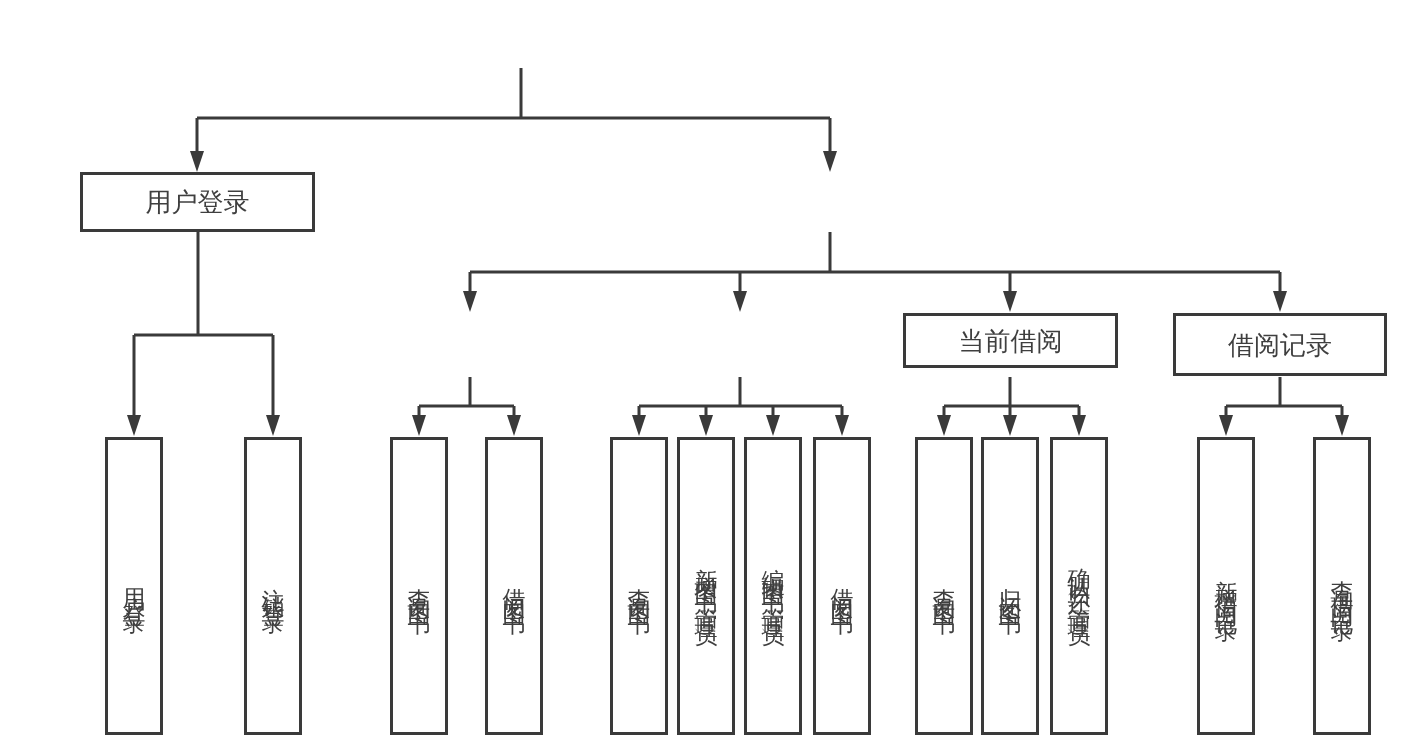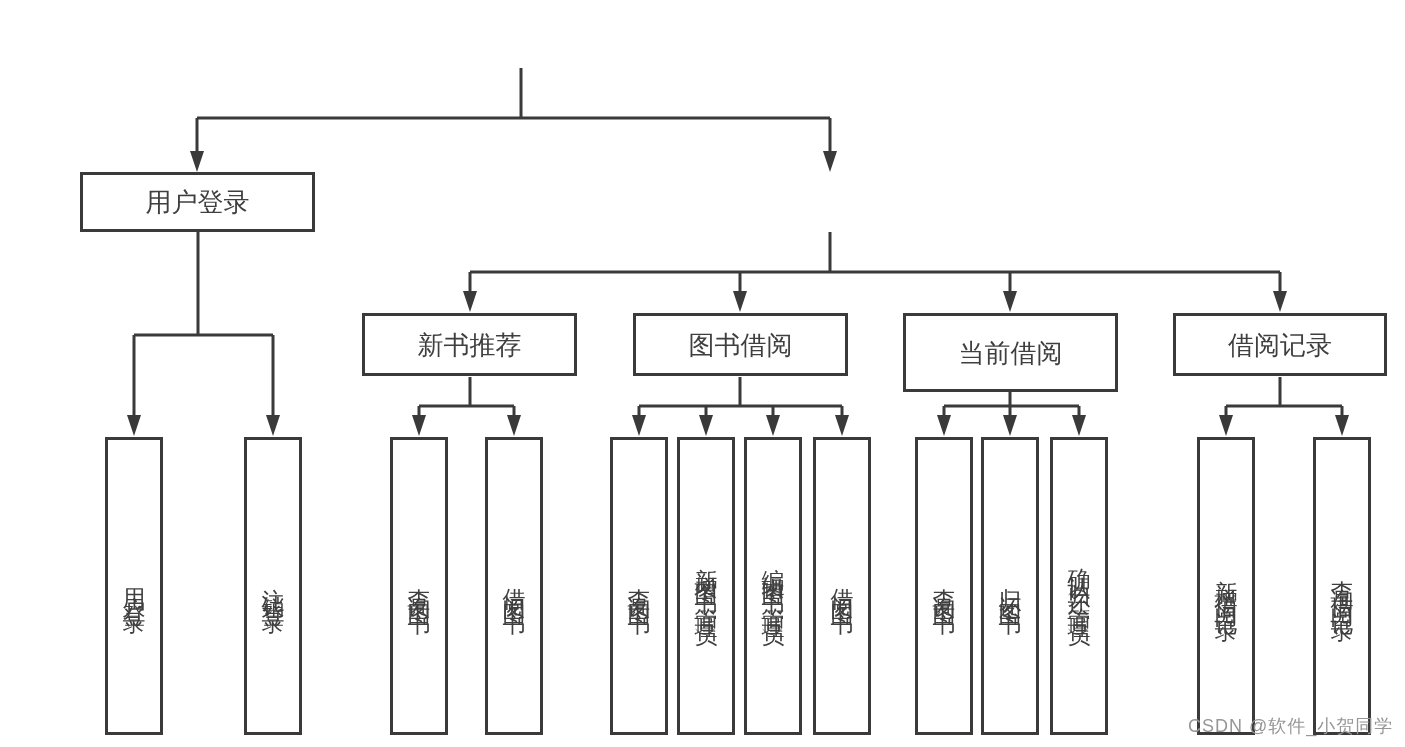--- a/index.html
+++ b/index.html
@@ -77,38 +77,35 @@
     <polygon points="937,415 951,415 944,436"></polygon>
     <polygon points="1003,415 1017,415 1010,436"></polygon>
     <polygon points="1072,415 1086,415 1079,436"></polygon>
     <polygon points="1219,415 1233,415 1226,436"></polygon>
     <polygon points="1335,415 1349,415 1342,436"></polygon>
   </svg>
 
 
   <div class="box" style="left:80px;top:172px;width:235px;height:60px;">用户登录</div>
 
-  <div class="box" style="left:362px;top:313px;width:215px;height:63px;">新书推荐</div>
-  <div class="box" style="left:633px;top:313px;width:215px;height:63px;">图书借阅</div>
-  <div class="box" style="left:903px;top:313px;width:215px;height:79px;">当前借阅</div>
+  <div class="box" style="left:903px;top:313px;width:215px;height:55px;">当前借阅</div>
   <div class="box" style="left:1173px;top:313px;width:214px;height:63px;">借阅记录</div>
 
   <div class="box leaf" style="left:105px;">用户登录</div>
   <div class="box leaf" style="left:244px;">注销登录</div>
 
   <div class="box leaf" style="left:390px;">查询图书</div>
   <div class="box leaf" style="left:485px;">借阅图书</div>
 
   <div class="box leaf" style="left:610px;">查询图书</div>
   <div class="box leaf" style="left:677px;">新增图书（管理员）</div>
   <div class="box leaf" style="left:744px;">编辑图书（管理员）</div>
   <div class="box leaf" style="left:813px;">借阅图书</div>
 
   <div class="box leaf" style="left:915px;">查询图书</div>
   <div class="box leaf" style="left:981px;">归还图书</div>
   <div class="box leaf" style="left:1050px;">确认归还（管理员）</div>
 
   <div class="box leaf" style="left:1197px;">新增借阅记录</div>
   <div class="box leaf" style="left:1313px;">查询借阅记录</div>
 
-  <div class="watermark">CSDN @软件_小贺同学</div>
 
 </div>
 
 </body></html>

